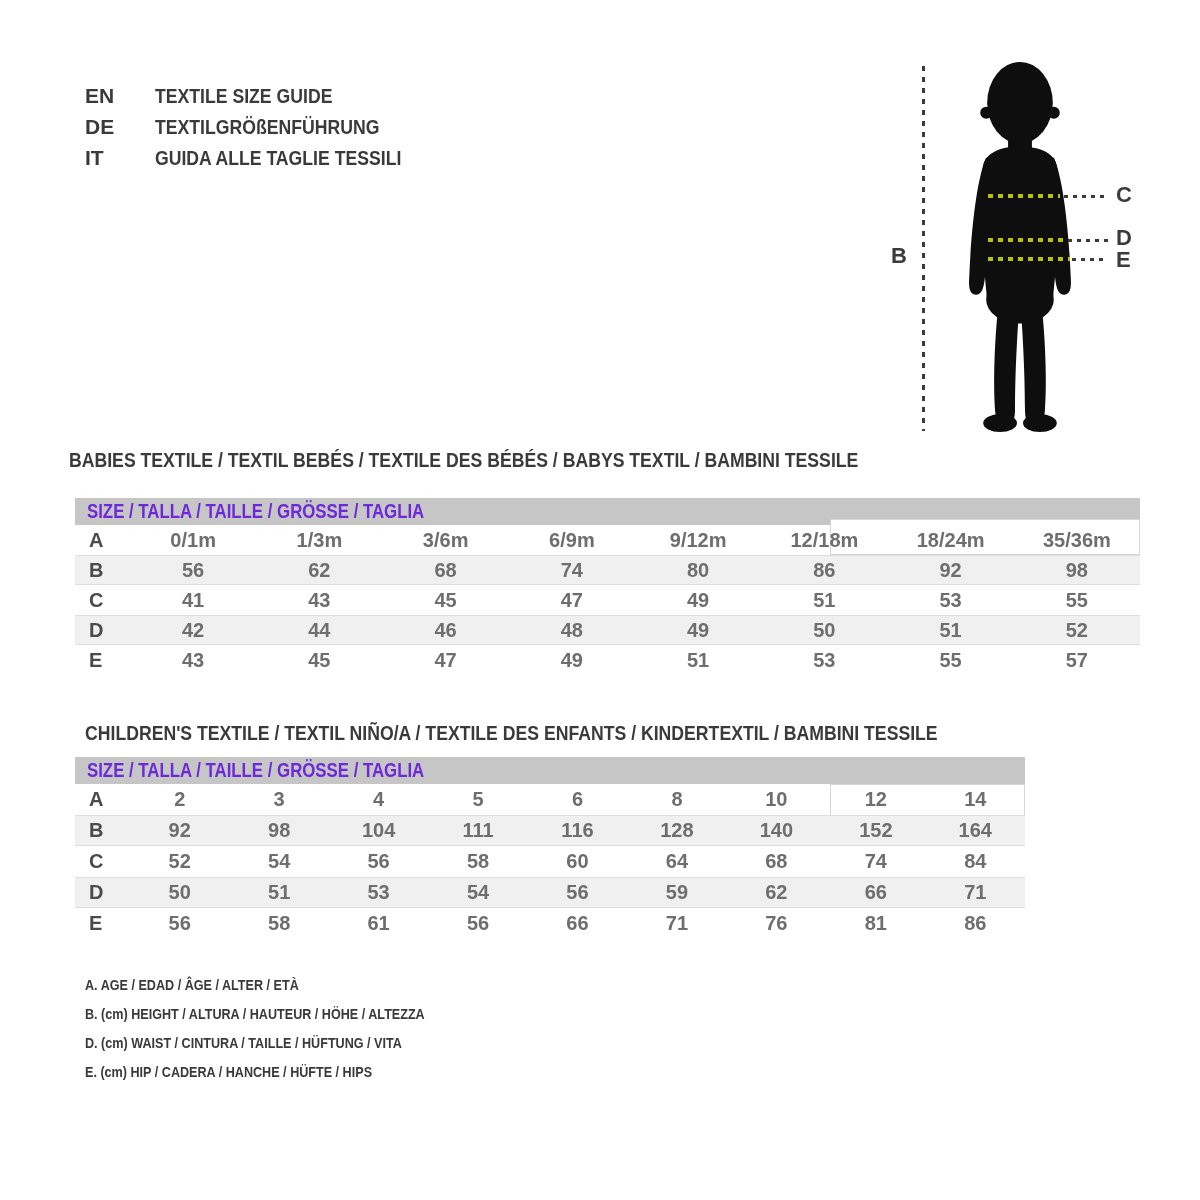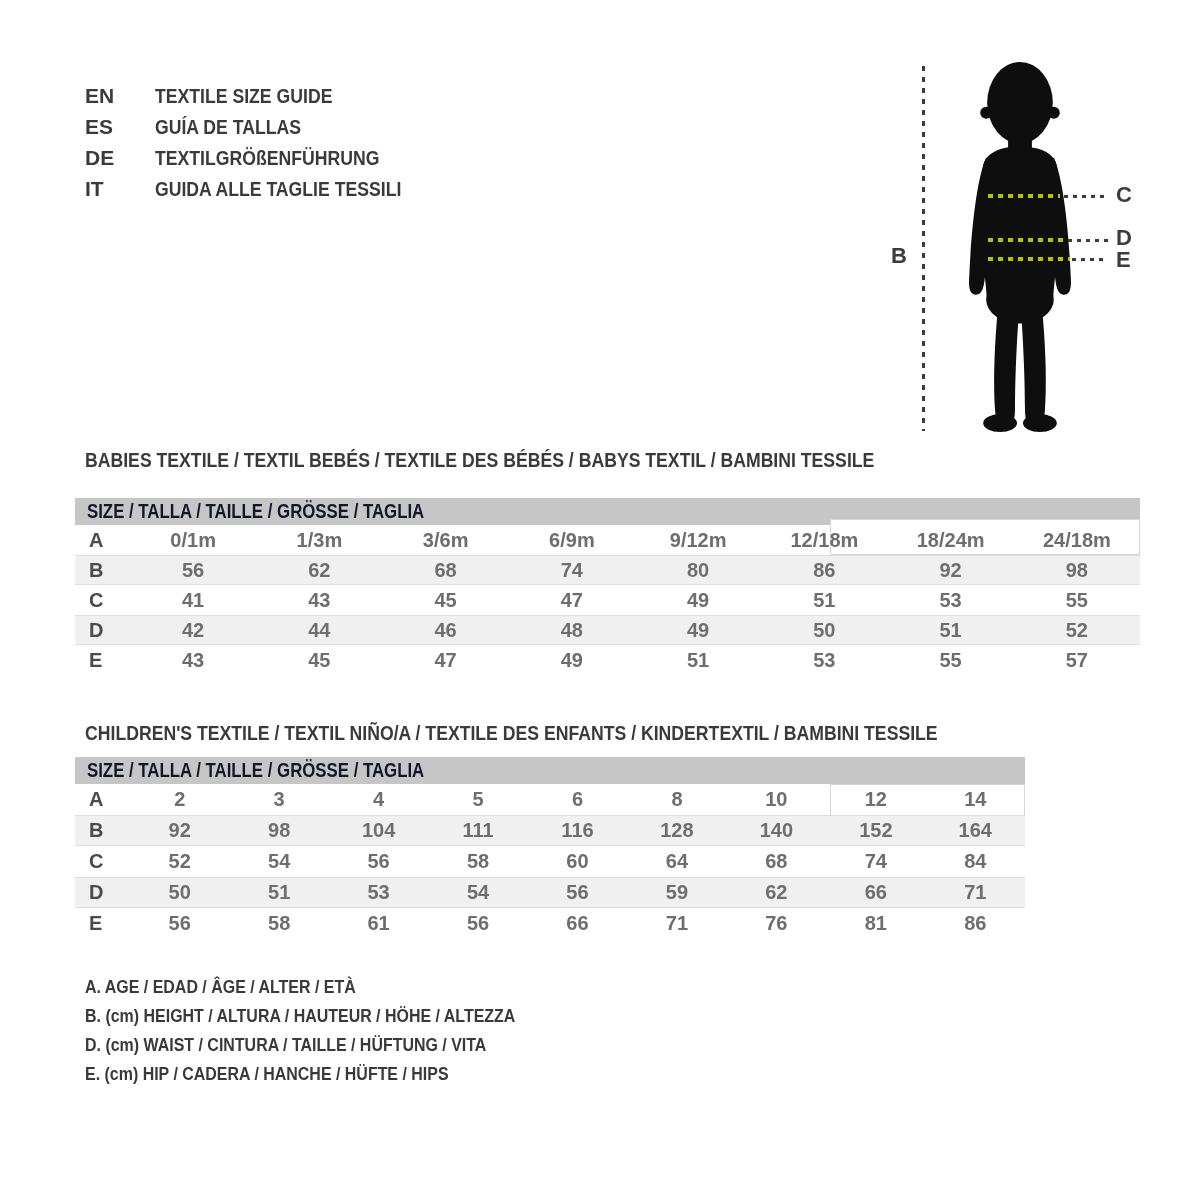--- a/index.html
+++ b/index.html
@@ -20,27 +20,27 @@
            background:repeating-linear-gradient(180deg,#3b3b3b 0 5px,transparent 5px 11px); }
   .fig-label { position:absolute; font-size:22px; font-weight:bold; color:#3b3b3b; }
   .dash-green { position:absolute; height:4px;
            background:repeating-linear-gradient(90deg,#b5c30e 0 5px,transparent 5px 10px); }
   .dash-black { position:absolute; height:3px;
            background:repeating-linear-gradient(90deg,#3b3b3b 0 4px,transparent 4px 9px); }
 
   
   .sec-title { position:absolute; font-size:21px; font-weight:bold; color:#3a3a3a; }
   .legend { position:absolute; left:85px; top:976px; }
-  .legend-row { height:29px; font-size:19px; font-weight:bold; color:#3a3a3a; }
+  .legend-row { height:29px; font-size:15px; font-weight:bold; color:#3a3a3a; }
 
   
   .stable { position:absolute; left:75px; }
   .t8 { top:498px; width:1065px; }
   .t9 { top:757px; width:950px; }
-  .tbar { height:27px; background:#c6c6c6; color:#0f172a; font-size:20px; font-weight:bold;
+  .tbar { height:27px; background:#c6c6c6; color:#6d28d9; font-size:20px; font-weight:bold;
           display:flex; align-items:center; padding-left:12px; }
   .trow { position:relative; z-index:2; display:grid; align-items:center;
           font-size:20px; font-weight:bold; }
   .t8 .trow { grid-template-columns:55px repeat(8,1fr); height:30px; }
   .t9 .trow { grid-template-columns:55px repeat(9,1fr); height:31px; }
   .trow.band { background:#f0f0f0; border-top:1px solid #dedede; border-bottom:1px solid #dedede; }
   .tlabel { padding-left:14px; color:#4b4b4b; }
   .tcell { text-align:center; color:#6e6e6e; }
   .hlbox { position:absolute; z-index:1; background:#ffffff; border:1px solid #d6d6d6; }
   .t8 .hlbox { left:755px; top:21px; width:310px; height:36px; }
@@ -48,24 +48,20 @@
 </style>
 </head>
 <body>
 
 <div id="canvas">
 
   <div class="lang-block">
     <div class="lang-row">
       <span class="lang-code">EN</span>
       <span class="cond">TEXTILE SIZE GUIDE</span>
-    </div>
-    <div class="lang-row">
-      <span class="lang-code">ES</span>
-      <span class="cond">GUÍA DE TALLAS</span>
     </div>
     <div class="lang-row">
       <span class="lang-code">DE</span>
       <span class="cond">TEXTILGRÖßENFÜHRUNG</span>
     </div>
     <div class="lang-row">
       <span class="lang-code">IT</span>
       <span class="cond">GUIDA ALLE TAGLIE TESSILI</span>
     </div>
   </div>
@@ -95,38 +91,38 @@
   <span class="fig-label" style="left:1116px;top:182px;">C</span>
 
   <div class="dash-green" style="left:988px;top:238px;width:76px;"></div>
   <div class="dash-black" style="left:1068px;top:239px;width:40px;"></div>
   <span class="fig-label" style="left:1116px;top:225px;">D</span>
 
   <div class="dash-green" style="left:988px;top:257px;width:82px;"></div>
   <div class="dash-black" style="left:1072px;top:258px;width:36px;"></div>
   <span class="fig-label" style="left:1116px;top:247px;">E</span>
 
-  <div class="sec-title" style="left:85px;top:448px;">
+  <div class="sec-title" style="left:69px;top:448px;">
     <span class="cond">BABIES TEXTILE / TEXTIL BEBÉS / TEXTILE DES BÉBÉS / BABYS TEXTIL / BAMBINI TESSILE</span>
   </div>
   <div class="stable t8">
     <div class="hlbox"></div>
   <div class="tbar">
         <span class="cond">SIZE / TALLA / TAILLE / GRÖSSE / TAGLIA</span>
       </div>
       <div class="trow">
         <span class="tlabel">A</span>
         <span class="tcell">0/1m</span>
         <span class="tcell">1/3m</span>
         <span class="tcell">3/6m</span>
         <span class="tcell">6/9m</span>
         <span class="tcell">9/12m</span>
         <span class="tcell">12/18m</span>
         <span class="tcell">18/24m</span>
-        <span class="tcell">24/18m</span>
+        <span class="tcell">35/36m</span>
       </div>
       <div class="trow band">
         <span class="tlabel">B</span>
         <span class="tcell">56</span>
         <span class="tcell">62</span>
         <span class="tcell">68</span>
         <span class="tcell">74</span>
         <span class="tcell">80</span>
         <span class="tcell">86</span>
         <span class="tcell">92</span>

